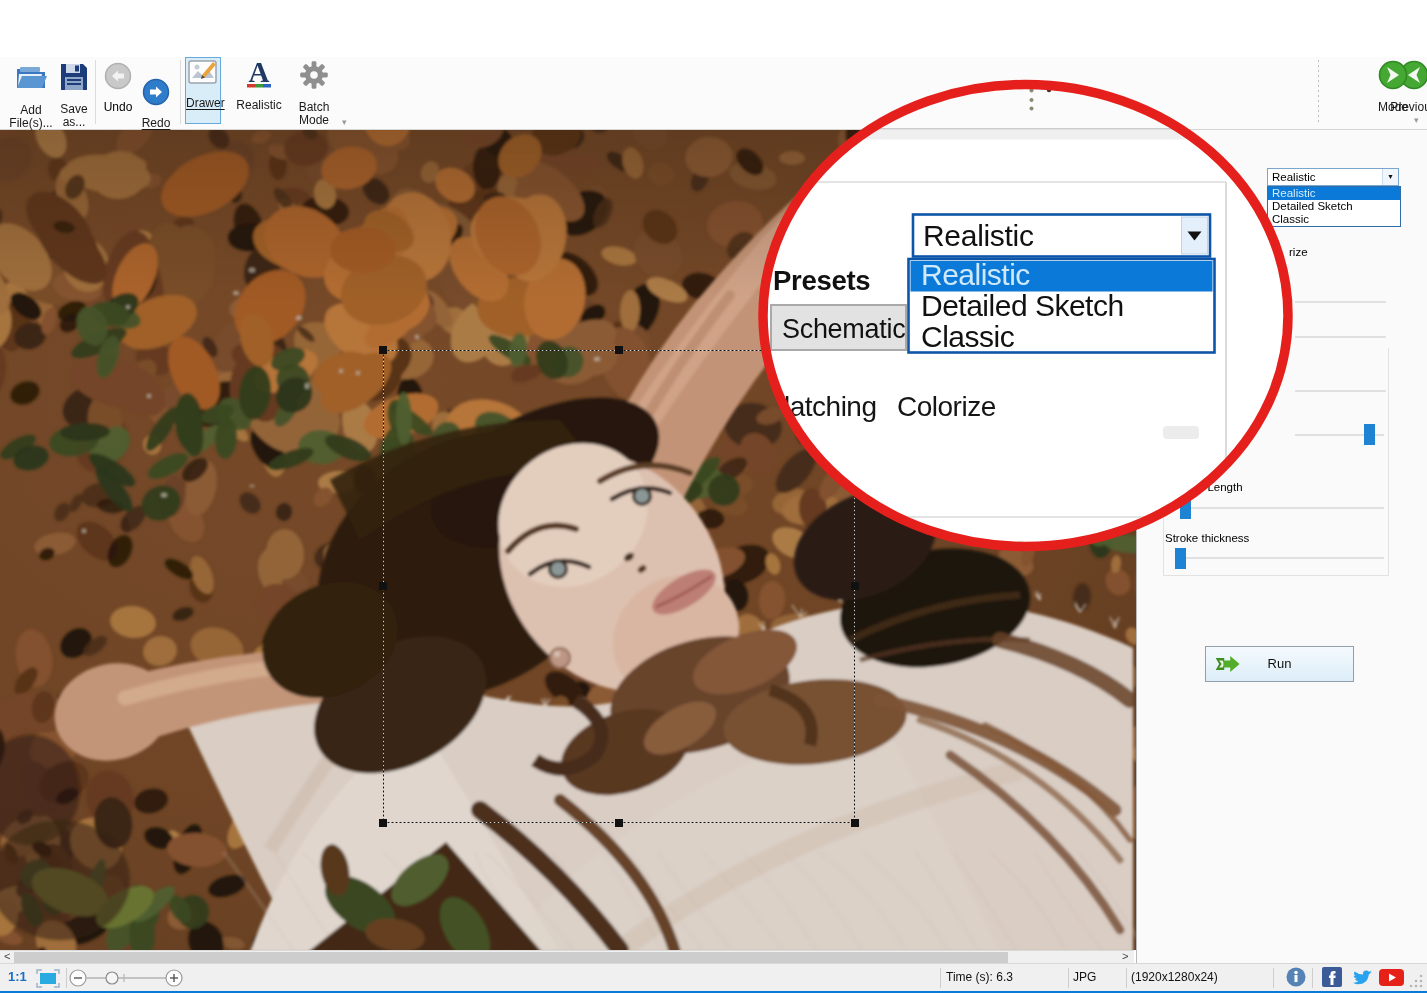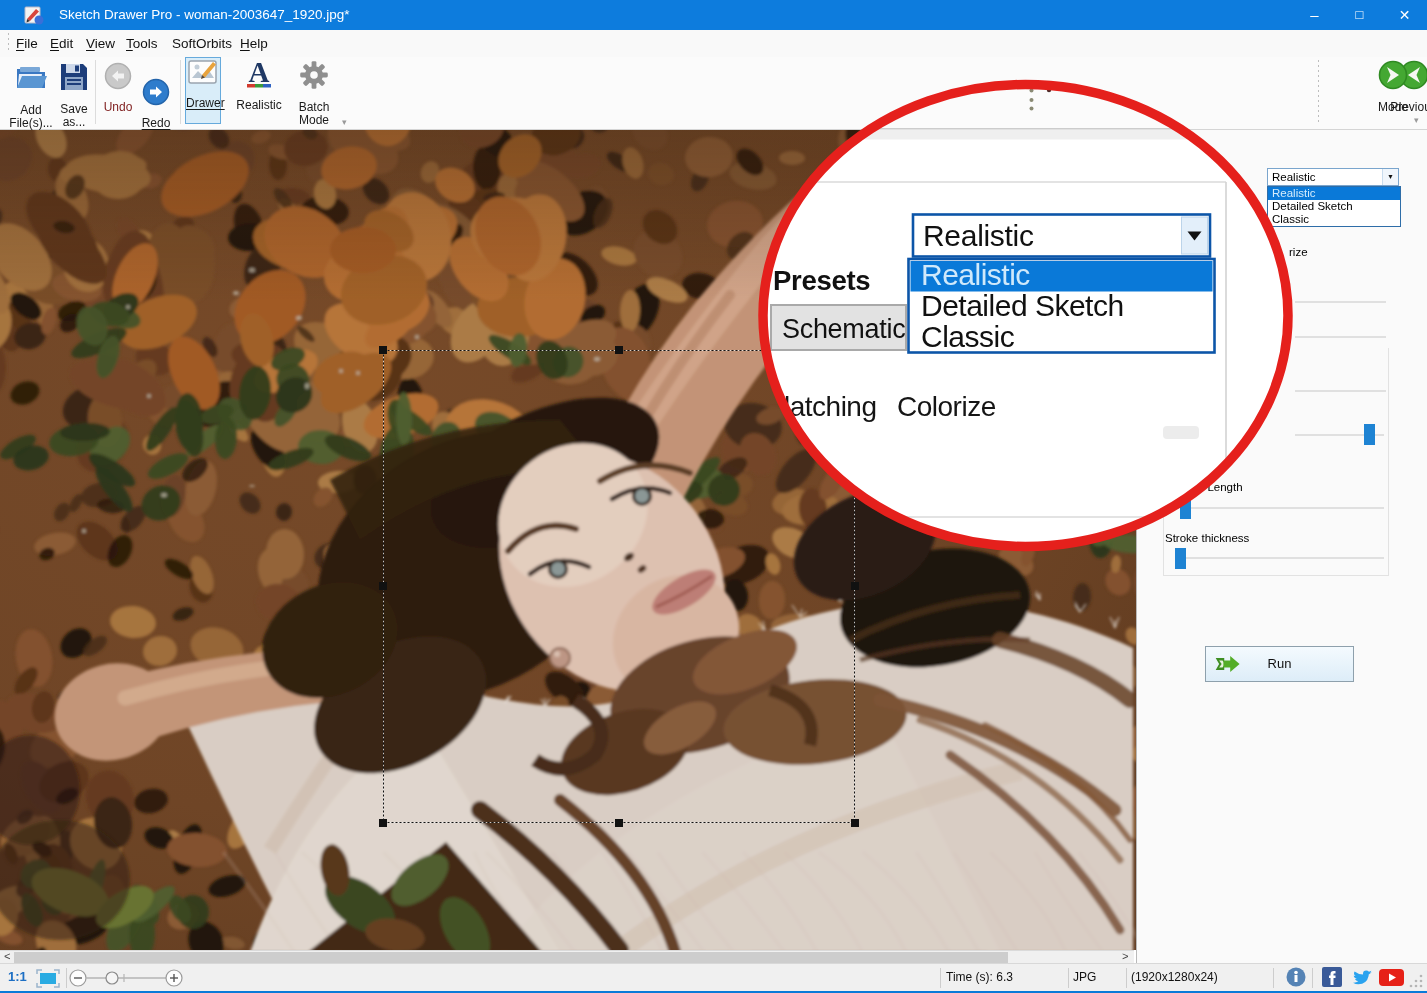--- a/index.html
+++ b/index.html
@@ -21,60 +21,39 @@
 #hscroll .thumb { position:absolute; left:14px; top:1px; width:994px; height:11px; background:#cdcdcd; }
 .sarr { position:absolute; top:0px; font-size:11px; color:#444; line-height:12px; font-family:"Liberation Mono",monospace; }
 #status { left:0; top:963px; width:1427px; height:28px; background:#f0f0f0; border-top:1px solid #d8d8d8; font-size:12px; color:#111; }
 #status .sep { position:absolute; top:4px; height:20px; width:1px; background:#cdcdcd; }
 #bluebar { left:0; top:991px; width:1427px; height:2px; background:#0a7ad8; }
 .small { font-size:11.5px; }
 </style></head>
 <body>
 <div id="win">
 
-<div id="title" class="abs">
-  <span class="appic"><svg width="20" height="20" viewBox="0 0 20 20">
-          <rect x="1" y="2" width="15" height="16" rx="1" fill="#f3f3f3" stroke="#b8b8c8" stroke-width="1"></rect>
-          <path d="M3 14 L12 4 L15 6.5 L6 16 Z" fill="#d8453c"></path>
-          <path d="M3 14 L6 16 L2.5 17.5 Z" fill="#333"></path>
-          <circle cx="15" cy="15" r="4.5" fill="#3a6fd8"></circle>
-        </svg></span>
-  <span class="txt">Sketch Drawer Pro - woman-2003647_1920.jpg*</span>
-  <span class="wbtn" style="right:90px;font-size:15px">–</span>
-  <span class="wbtn" style="right:45px;font-size:13px">□</span>
-  <span class="wbtn" style="right:0;font-size:14px">✕</span>
-</div>
-
-<div id="menu" class="abs">
-  <span class="vdot" style="left:8px;top:3px;height:20px;position:absolute"></span>
-  <span style="left:16px"><u>F</u>ile</span>
-  <span style="left:50px"><u>E</u>dit</span>
-  <span style="left:86px"><u>V</u>iew</span>
-  <span style="left:126px"><u>T</u>ools</span>
-  <span style="left:172px">SoftOrbits</span>
-  <span style="left:240px"><u>H</u>elp</span>
-</div>
+
 
 <div id="tools" class="abs">
   <div class="tbtn" style="left:8px;top:4px;width:46px"><svg width="34" height="32" viewBox="0 0 34 32">
           <path d="M3 8 L13 8 L16 11 L31 11 L31 27 L3 27 Z" fill="#3a78c2"></path>
           <rect x="6" y="6" width="20" height="5" rx="1" fill="#7aa8d8"></rect>
           <path d="M5 13 L28 13 L26 25 L4 25 Z" fill="#e8f0fa"></path>
           <path d="M3 27 L8 15 L33 15 L28 27 Z" fill="#5a96d2"></path>
         </svg><div class="lbl">Add<br>File(s)...</div></div>
   <div class="tbtn" style="left:58px;top:5px;width:32px"><svg width="30" height="30" viewBox="0 0 30 30">
           <path d="M2 2 L24 2 L28 6 L28 28 L2 28 Z" fill="#1d3d7a"></path>
           <rect x="7" y="2" width="14" height="9" fill="#cdd8ea"></rect>
           <rect x="16" y="3.5" width="4" height="6" fill="#1d3d7a"></rect>
           <rect x="6" y="15" width="18" height="13" fill="#8fa6c8"></rect>
           <rect x="8" y="17" width="14" height="2" fill="#1d3d7a"></rect>
           <rect x="8" y="21" width="14" height="2" fill="#1d3d7a"></rect>
         </svg><div class="lbl">Save<br>as...</div></div>
   <div class="vsep" style="left:95px;top:3px;height:64px"></div>
-  <div class="tbtn" style="left:103px;top:5px;width:30px;color:#7f1d1d"><svg width="28" height="28" viewBox="0 0 28 28">
+  <div class="tbtn" style="left:103px;top:5px;width:30px;color:#000000"><svg width="28" height="28" viewBox="0 0 28 28">
           <circle cx="14" cy="14" r="12.5" fill="#c9c9c9"></circle>
           <circle cx="14" cy="14" r="12.5" fill="none" stroke="#b0b0b0" stroke-width="1.5"></circle>
           <path d="M8 14 L14 8.5 L14 11.5 L20 11.5 L20 16.5 L14 16.5 L14 19.5 Z" fill="#f2f2f2"></path>
         </svg><div class="lbl">Undo</div></div>
   <div class="tbtn" style="left:140px;top:21px;width:32px"><svg width="28" height="28" viewBox="0 0 28 28">
           <circle cx="14" cy="14" r="12.5" fill="#2e7ccc"></circle>
           <circle cx="14" cy="14" r="12.5" fill="none" stroke="#2364aa" stroke-width="1.5"></circle>
           <path d="M20 14 L14 8.5 L14 11.5 L8 11.5 L8 16.5 L14 16.5 L14 19.5 Z" fill="#ffffff"></path>
         </svg><div class="lbl"><u>Redo</u></div></div>
   <div class="vsep" style="left:180px;top:3px;height:64px"></div>

